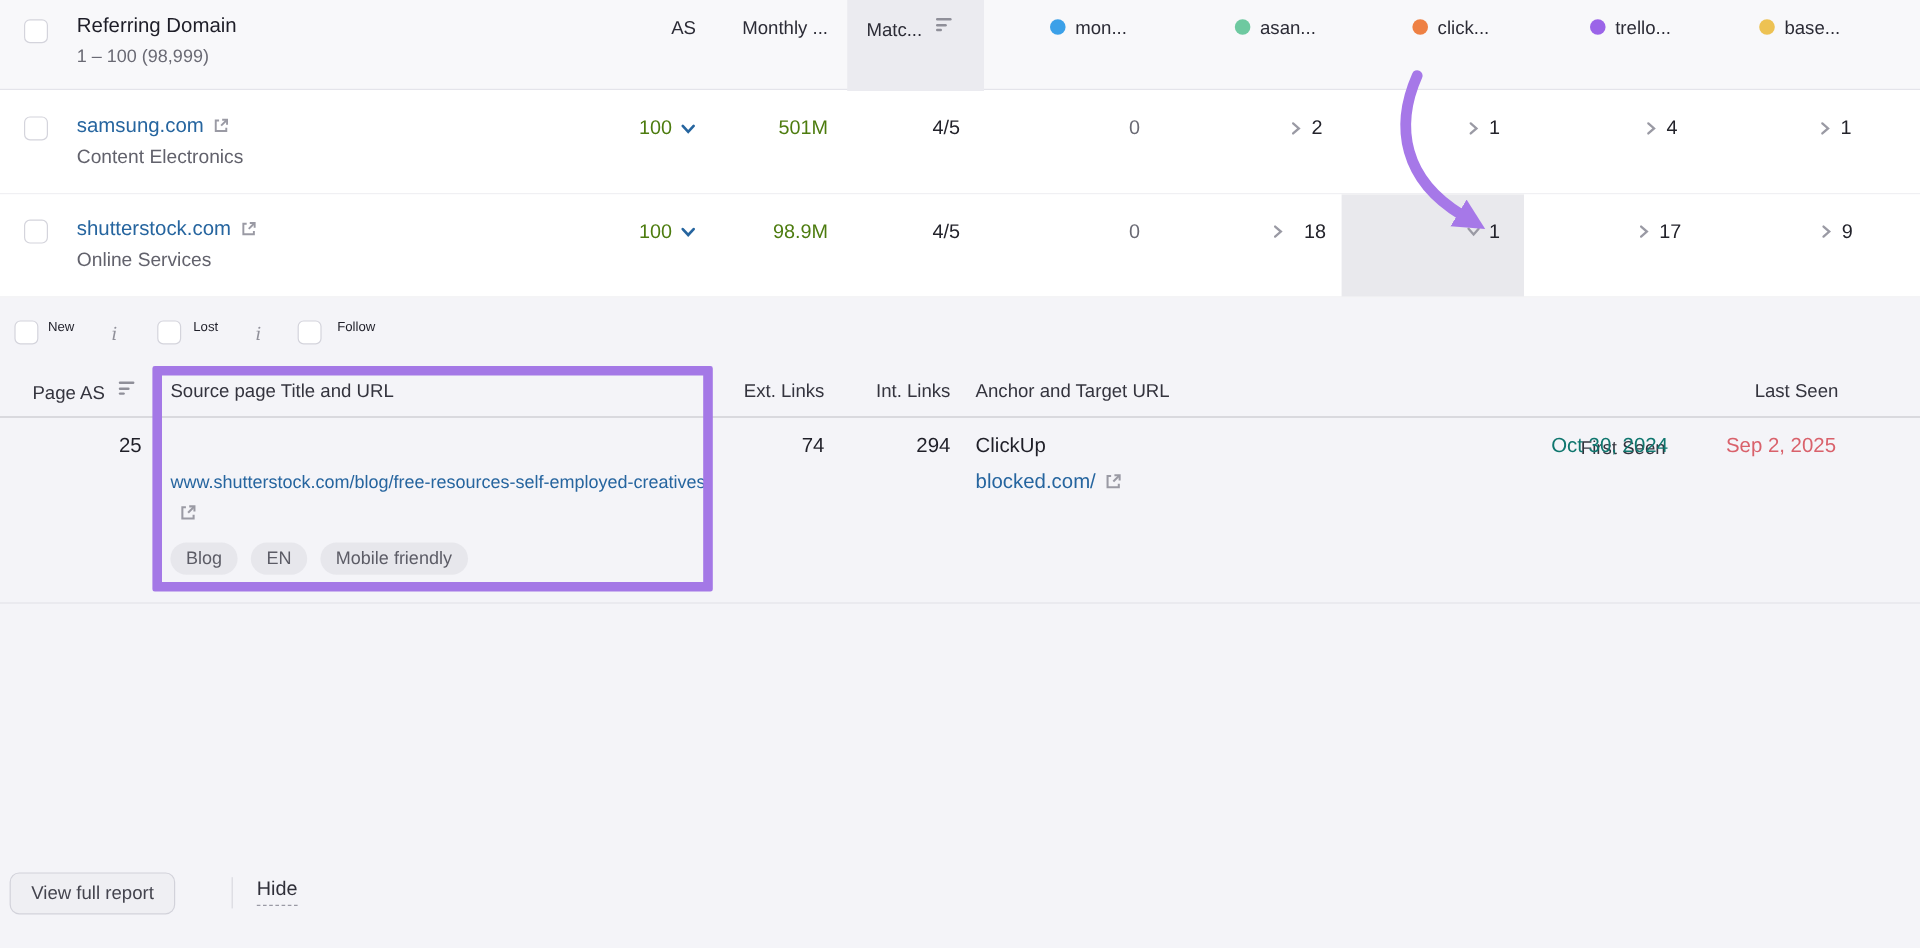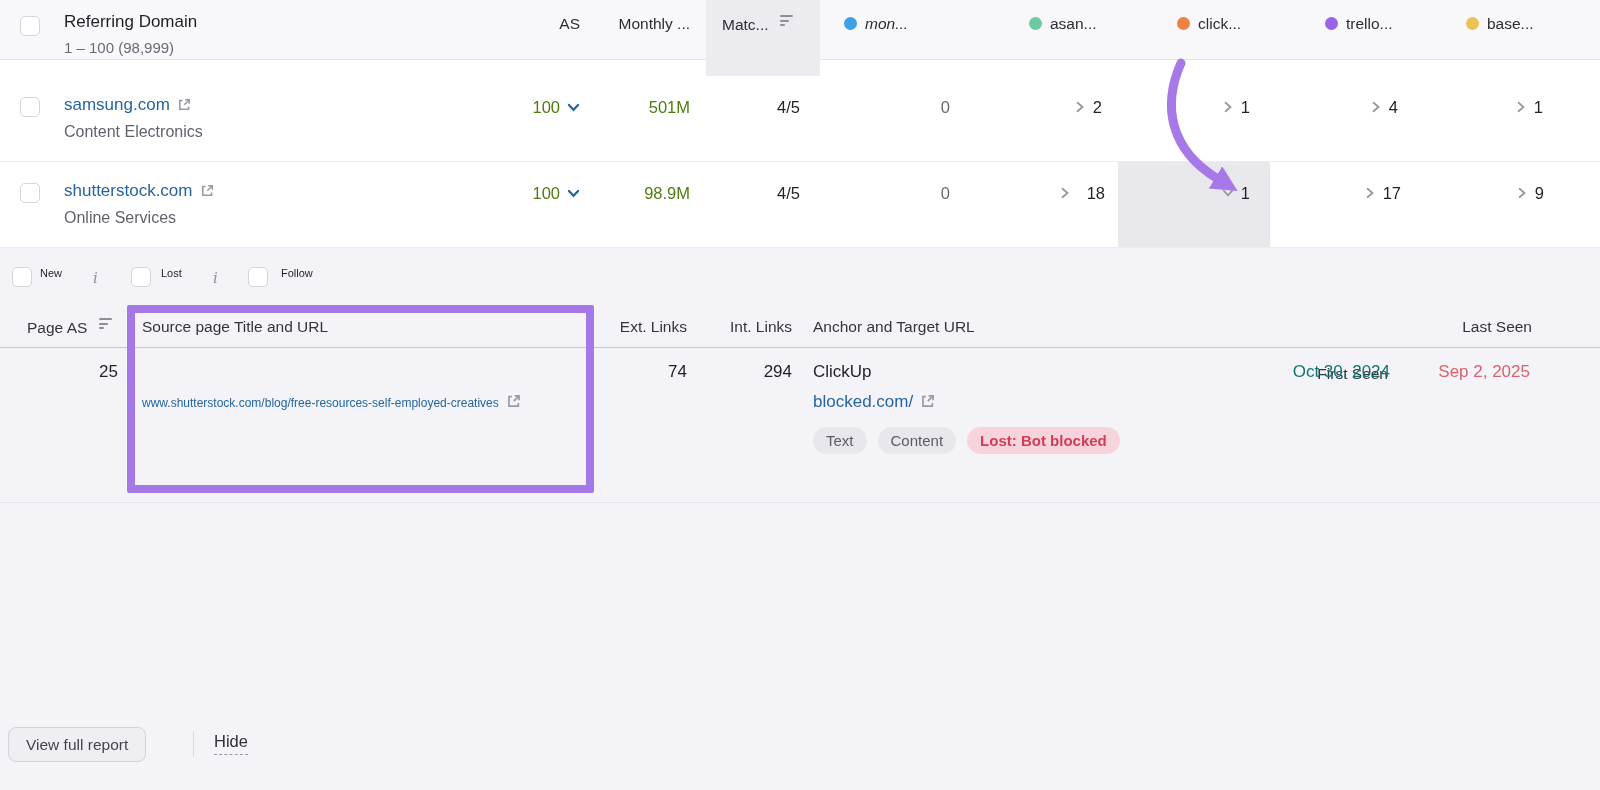--- a/index.html
+++ b/index.html
@@ -1,21 +1,21 @@
 <!DOCTYPE html>
 <html><head>
 <meta charset="utf-8">
 <style>
   * { margin:0; padding:0; box-sizing:border-box; }
   html,body { width:1600px; height:790px; }
   body { font-family:"Liberation Sans", sans-serif; background:#ffffff; }
   .app { position:relative; width:1600px; height:790px; overflow:hidden; background:#ffffff; }
 
   
-  .top-header { position:absolute; left:0; top:0; width:1600px; height:60px; background:#f8f8fa; border-bottom:1px solid #e4e4ea; }
+  .top-header { position:absolute; left:0; top:0; width:1600px; height:75px; background:#f8f8fa; border-bottom:1px solid #e4e4ea; }
   .match-band { position:absolute; left:706px; top:0; width:114px; height:76px; background:#ebebf0; }
   .hdr-title { position:absolute; left:64px; top:12px; font-size:17px; color:#1e1e28; }
   .hdr-range { position:absolute; left:64px; top:39px; font-size:15px; color:#6a6a74; }
   .col-label { position:absolute; top:15px; font-size:15.5px; color:#2c2c36; white-space:nowrap; }
   .dot { display:inline-block; width:13px; height:13px; border-radius:50%; vertical-align:-1px; margin-right:8px; }
 
   .row { position:absolute; left:0; width:1600px; height:86px; background:#ffffff; border-bottom:1px solid #ededf1; }
   .row1 { top:76px; } .row2 { top:162px; }
   .hl-cell { position:absolute; left:1118px; top:0; width:152px; height:85px; background:#e9e9ed; }
 
@@ -31,21 +31,21 @@
   
   .lower { position:absolute; left:0; top:248px; width:1600px; height:542px; background:#f4f4f8; }
   .filter-label { position:absolute; top:267px; font-size:11px; color:#1f1f29; cursor:pointer; }
   .info-i { position:absolute; top:269px; font-family:"DejaVu Serif", serif; font-style:italic; font-size:15px; color:#90909a; cursor:pointer; }
 
   .dt-head { position:absolute; top:318px; font-size:15.5px; color:#34343e; white-space:nowrap; cursor:pointer; }
   .dt-head-line { position:absolute; left:0; top:347px; width:1600px; height:1px; background:#c7c7ce; }
   .dt-row-line { position:absolute; left:0; top:502px; width:1600px; height:1px; background:#e3e3e9; }
   .dt-num { position:absolute; top:362px; font-size:17px; color:#1f1f28; }
   .dt-title { position:absolute; left:142px; top:362px; font-size:17.5px; color:#1f1f28; white-space:nowrap; }
-  .dt-url { position:absolute; left:142px; top:390px; width:452px; font-size:12px; line-height:26px; color:#26659f; overflow-wrap:anywhere; cursor:pointer; }
+  .dt-url { position:absolute; left:142px; top:390px; width:452px; font-size:15px; line-height:26px; color:#26659f; overflow-wrap:anywhere; cursor:pointer; }
   .anchor-name { position:absolute; left:813px; top:362px; font-size:17px; color:#1f1f28; }
   .anchor-url { position:absolute; left:813px; top:392px; font-size:17px; color:#26659f; cursor:pointer; }
   .pill-row { position:absolute; display:flex; gap:11px; }
   .pill { height:27px; display:flex; align-items:center; padding:0 13px; background:#e7e7ec; border-radius:14px; font-size:15px; color:#5c5c66; white-space:nowrap; }
   .pill-lost { background:#f7d4dc; color:#cf3d58; font-weight:bold; }
   .date-cell { position:absolute; top:362px; font-size:17px; color:#0f766e; white-space:nowrap; }
   .date-red { color:#d9616b; }
 
   .btn { position:absolute; left:8px; top:727px; height:35px; display:flex; align-items:center; padding:0 17px; background:#efeff3; border:1px solid #d2d2da; border-radius:8px; font-size:15.5px; color:#44444e; cursor:pointer; }
   .v-div { position:absolute; left:193px; top:731px; width:1px; height:26px; background:#d9d9df; }
@@ -69,21 +69,21 @@
     <div class="match-band"></div>
     <div class="checkbox" style="left:20px; top:16px;"></div>
     <div class="hdr-title">Referring Domain</div>
     <div class="hdr-range">1 – 100 (98,999)</div>
     <div class="col-label" style="right:1020px;">AS</div>
     <div class="col-label" style="right:910px;">Monthly ...</div>
     <div class="col-label" style="left:722px;">
       <span>Matc...</span>
       <span class="sort-icon" style="margin-left:7px;"><i></i><i></i><i></i></span>
     </div>
-    <div class="col-label" style="left:844px;font-style:italic;">
+    <div class="col-label" style="left:875px;">
       <span class="dot" style="background: rgb(59, 160, 232);"></span><span>mon...</span>
     </div>
     <div class="col-label" style="left:1029px;">
       <span class="dot" style="background: rgb(110, 201, 160);"></span><span>asan...</span>
     </div>
     <div class="col-label" style="left:1177px;">
       <span class="dot" style="background: rgb(238, 128, 67);"></span><span>click...</span>
     </div>
     <div class="col-label" style="left:1325px;">
       <span class="dot" style="background: rgb(155, 100, 232);"></span><span>trello...</span>
@@ -220,35 +220,35 @@
   <div class="dt-head-line"></div>
 
   <div class="dt-num" style="right:1482px;">25</div>
   <div class="dt-url">
     <span>www.shutterstock.com/blog/free-resources-self-employed-creatives</span><span class="ext-icon"><svg width="16" height="16" viewBox="0 0 14 14">
           <path d="M5.2 3.2 H2.6 V11.4 H10.8 V8.8" stroke="#9a9aa4" stroke-width="1.5" fill="none"></path>
           <path d="M7.6 2.6 H11.4 V6.4" stroke="#9a9aa4" stroke-width="1.5" fill="none"></path>
           <path d="M11.2 2.8 L6.8 7.2" stroke="#9a9aa4" stroke-width="1.5" fill="none"></path>
         </svg></span>
   </div>
+  <div class="pill-row" style="left:142px; top:452px;">
+    <span class="pill">Blog</span>
+    <span class="pill">EN</span>
+    <span class="pill">Mobile friendly</span>
+  </div>
   <div class="dt-num" style="right:913px;">74</div>
   <div class="dt-num" style="right:808px;">294</div>
   <div class="anchor-name">ClickUp</div>
   <div class="anchor-url">
     <span>blocked.com/</span><span class="ext-icon"><svg width="16" height="16" viewBox="0 0 14 14">
           <path d="M5.2 3.2 H2.6 V11.4 H10.8 V8.8" stroke="#9a9aa4" stroke-width="1.5" fill="none"></path>
           <path d="M7.6 2.6 H11.4 V6.4" stroke="#9a9aa4" stroke-width="1.5" fill="none"></path>
           <path d="M11.2 2.8 L6.8 7.2" stroke="#9a9aa4" stroke-width="1.5" fill="none"></path>
         </svg></span>
   </div>
-  <div class="pill-row" style="left:813px; top:427px;">
-    <span class="pill">Text</span>
-    <span class="pill">Content</span>
-    <span class="pill pill-lost">Lost: Bot blocked</span>
-  </div>
   <div class="date-cell" style="right:210px;">Oct 30, 2024</div>
   <div class="date-cell date-red" style="right:70px;">Sep 2, 2025</div>
   <div class="dt-row-line"></div>
 
   <div class="btn">View full report</div>
   <div class="v-div"></div>
   <div class="hide-link">Hide</div>
 
   <div class="anno-rect"></div>
   <svg class="anno-svg" width="1600" height="790" viewBox="0 0 1600 790">

